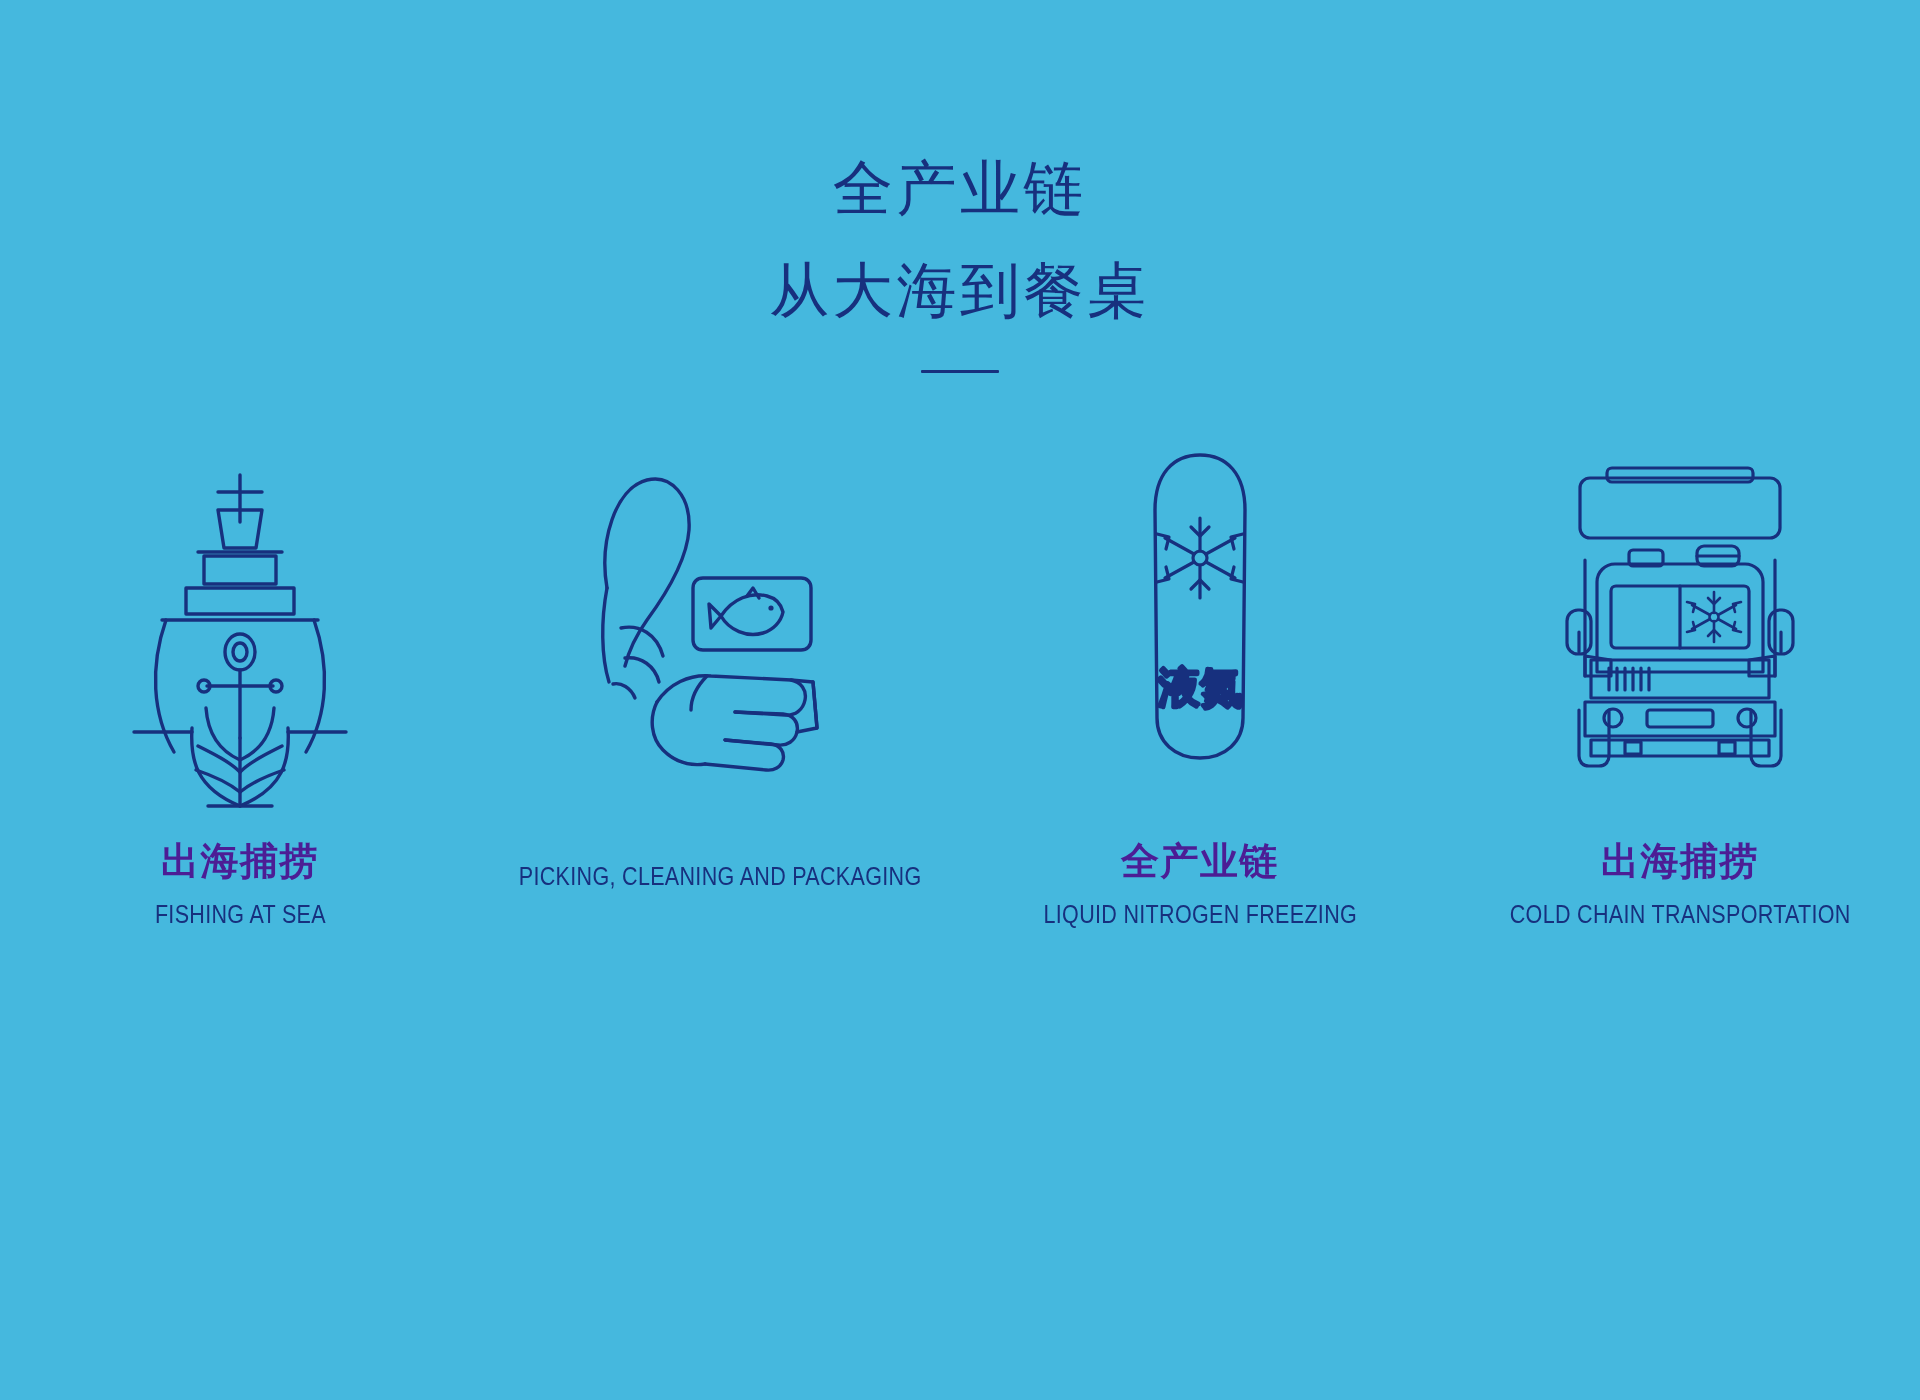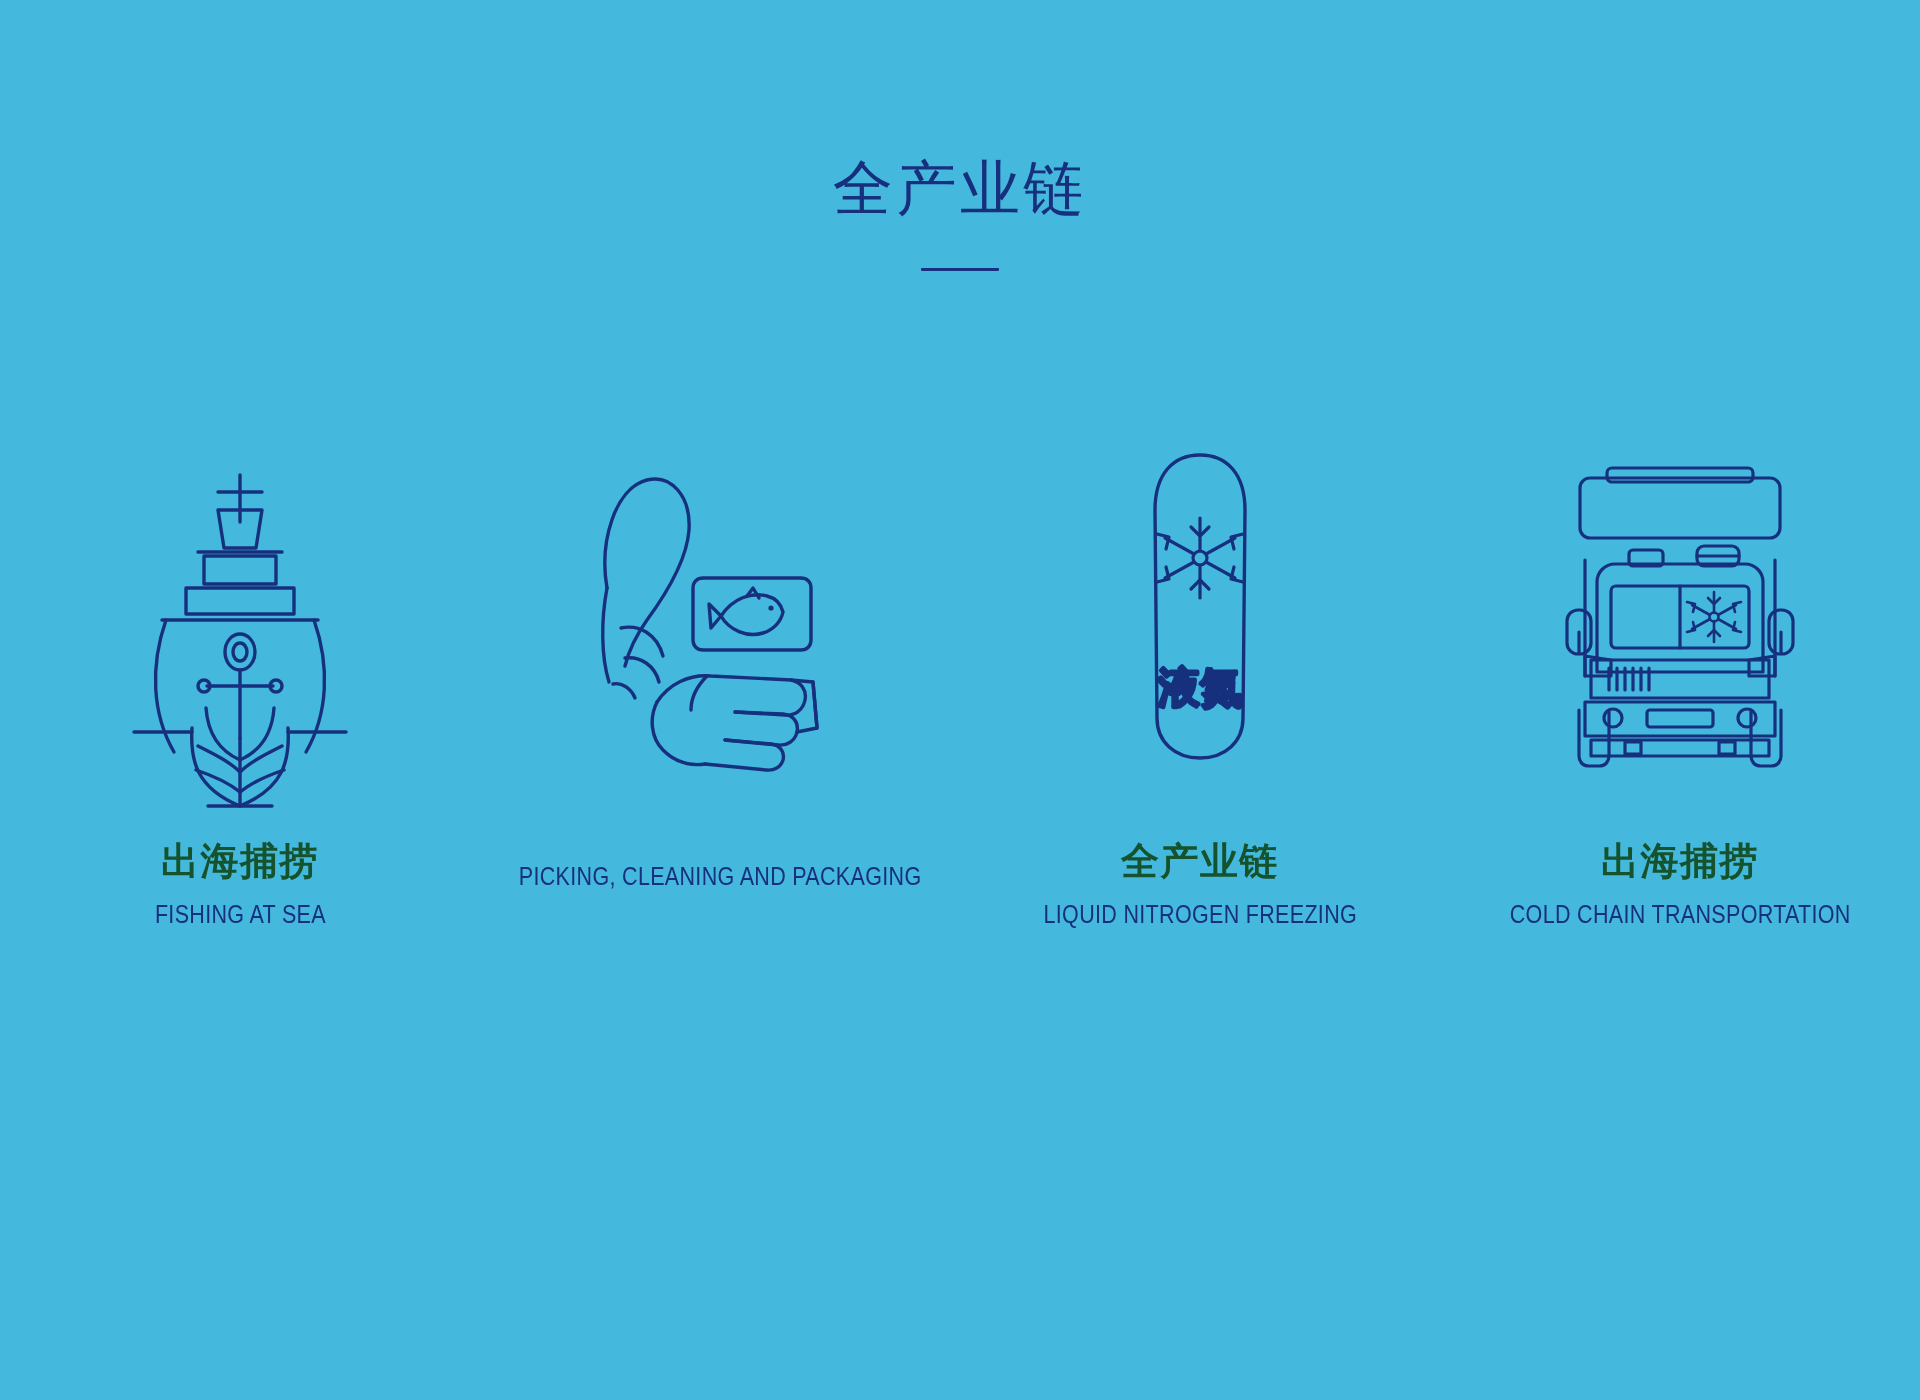--- a/index.html
+++ b/index.html
@@ -82,21 +82,21 @@
   .step-icon svg {
     display: block;
     overflow: visible;
   }
   .step-captions {
     margin-top: 72px;
     text-align: center;
     line-height: 1;
   }
   .cap-cn {
-    color: #14532d;
+    color: #4c1d95;
     font-size: 38px;
     font-weight: 700;
     letter-spacing: 0.04em;
     white-space: nowrap;
     font-family: Liberation Serif, serif;
   }
   .cap-en {
     color: #17307e;
     font-size: 25px;
     font-weight: 400;
@@ -113,20 +113,21 @@
     fill: #17307e;
   }
 </style>
 </head>
 <body>
 
 <div id="page">
 
   <div class="header">
     <div class="title-line title-line-1">全产业链</div>
+    <div class="title-line title-line-2">从大海到餐桌</div>
     <div class="title-rule"></div>
   </div>
 
   <div class="steps">
 
     <div class="step">
       <div class="step-icon">
         <svg width="220" height="300" viewBox="0 0 220 300" fill="none" stroke="#17307e" stroke-width="3.4" stroke-linecap="round" stroke-linejoin="round">
 
           <line x1="110" y1="5" x2="110" y2="52"></line>

